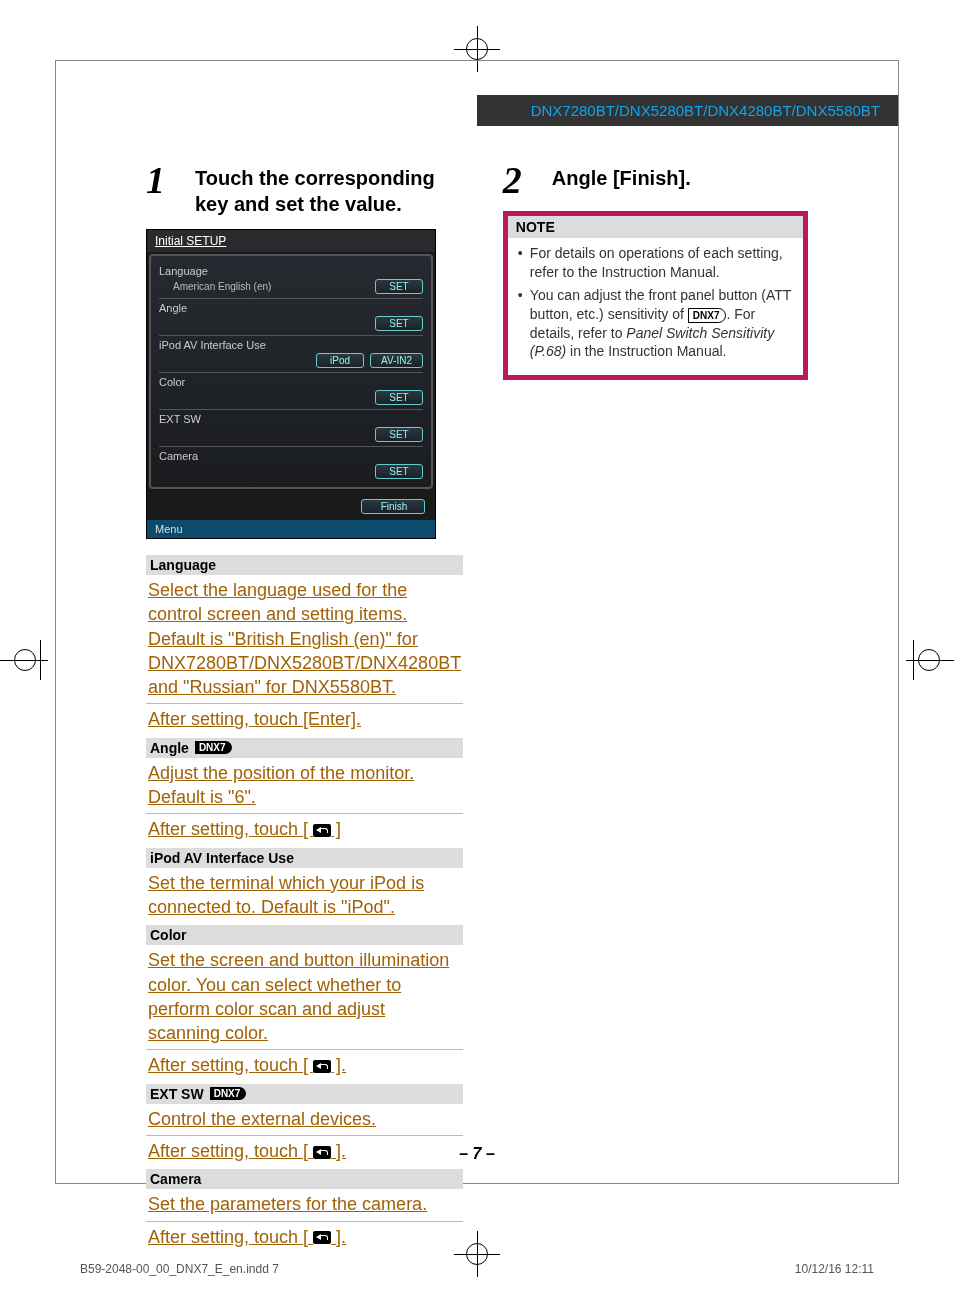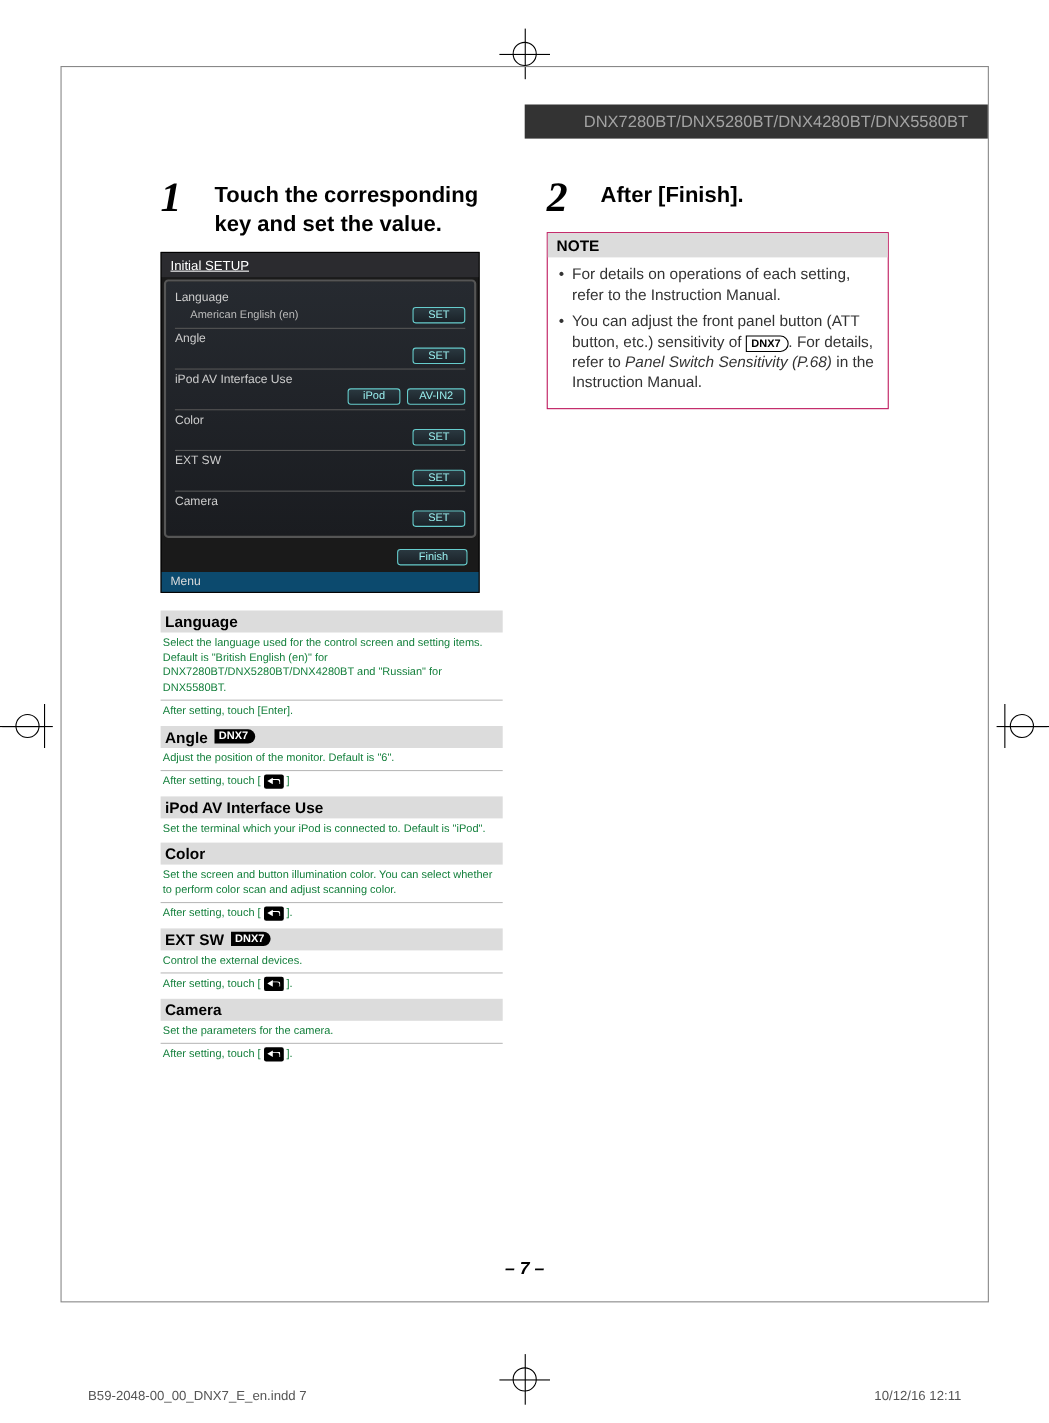--- a/index.html
+++ b/index.html
@@ -17,21 +17,21 @@
       right: 55px;
       bottom: 110px;
       border: 1px solid #888;
     }
     .header-bar {
       position: absolute;
       top: 34px;
       left: 50%;
       right: 0;
       background: #333;
-      color: #a3a3a3;
+      color: #0ea5e9;
       font-size: 15px;
       padding: 7px 18px 7px 0;
       text-align: right;
     }
     .content {
       position: absolute;
       top: 100px;
       left: 90px;
       right: 90px;
       display: flex;
@@ -90,21 +90,21 @@
     .dnx7-badge {
       background: #000;
       color: #fff;
       font-weight: bold;
       font-size: 10px;
       padding: 1px 6px 1px 4px;
       border-radius: 0 10px 10px 0;
       position: relative;
     }
     .dnx7-badge.light { background:#fff; color:#000; border:1px solid #000; }
-    .def-body { font-size: 10px; color: #15803d; line-height: 1.35; border-bottom: 1px solid #bbb; padding: 3px 2px 4px 2px; }
+    .def-body { font-size: 18px; color: #a16207; line-height: 1.35; border-bottom: 1px solid #bbb; padding: 3px 2px 4px 2px; text-decoration: underline; }
     .def-body:last-child { border-bottom: none;}
     .back-icon {
       display: inline-block;
       background: #000;
       color: #fff;
       width: 18px;
       height: 13px;
       border-radius: 2px;
       vertical-align: middle;
       position: relative;
@@ -121,21 +121,21 @@
     .back-icon::after {
       content:"";
       position:absolute;
       left:7px; top:4px;
       width:7px; height:4px;
       border-top:1.5px solid #fff;
       border-right:1.5px solid #fff;
       border-radius: 0 3px 0 0;
     }
     
-    .note-box { border: 1px solid #be185d; margin-top: 7px; }
+    .note-box { border: 5px solid #be185d; margin-top: 7px; }
     .note-title { background: #dcdcdc; font-weight: bold; font-size: 14px; padding: 3px 8px; }
     .note-body { padding: 6px 10px 10px 10px; font-size: 14px; color: #333; line-height: 1.35; }
     .note-body ul { list-style: none; }
     .note-body li { position: relative; padding-left: 12px; margin-bottom: 4px; }
     .note-body li::before { content: "•"; position: absolute; left: 0; top: 0; }
     .bolditalic { font-weight: normal; font-style: italic; }
     
     .page-num {
       position: absolute;
       bottom: 20px;
@@ -292,21 +292,21 @@
         <div class="def-body">Set the parameters for the camera.</div>
         <div class="def-body">
           <span>After setting, touch [ </span><span class="back-icon"></span><span> ].</span>
         </div>
       </div>
     </div>
 
     <div class="col">
       <div class="step-head">
         <div class="step-num">2</div>
-        <div class="step-title">After [Finish].</div>
+        <div class="step-title">Angle [Finish].</div>
       </div>
 
       <div class="note-box">
         <div class="note-title">NOTE</div>
         <div class="note-body">
           <ul>
             <li>For details on operations of each setting, refer to the Instruction Manual.</li>
             <li>
               <span>You can adjust the front panel button (ATT button, etc.) sensitivity of </span><span class="dnx7-badge light">DNX7</span><span>. For details, refer to </span><span class="bolditalic">Panel Switch Sensitivity (P.68)</span><span> in the Instruction Manual.</span>
             </li>

